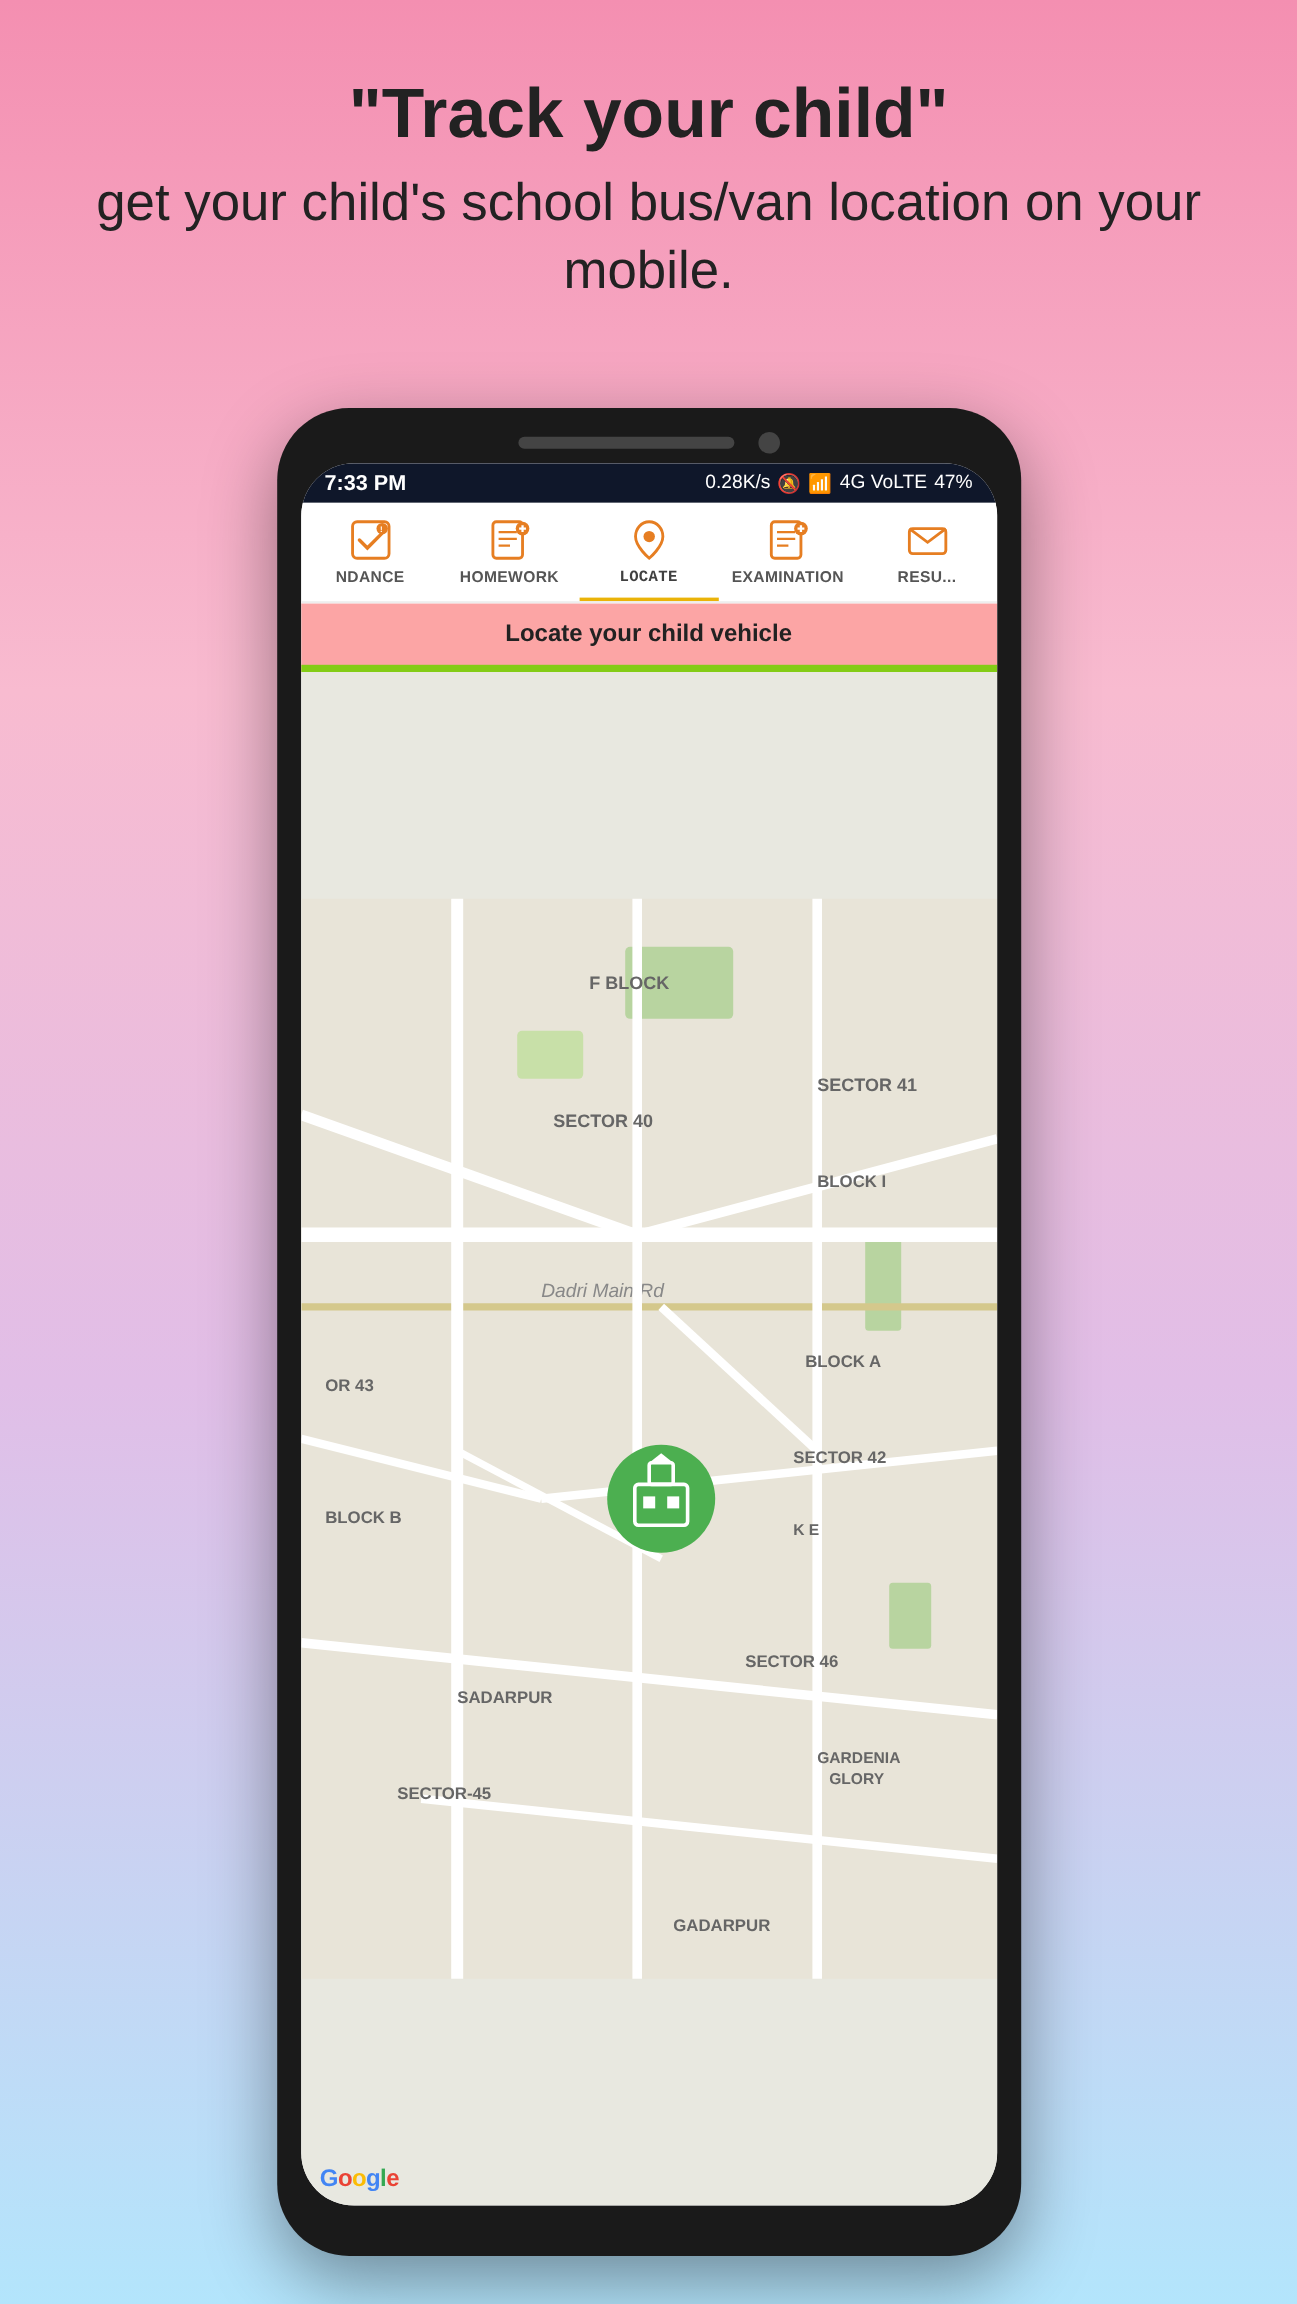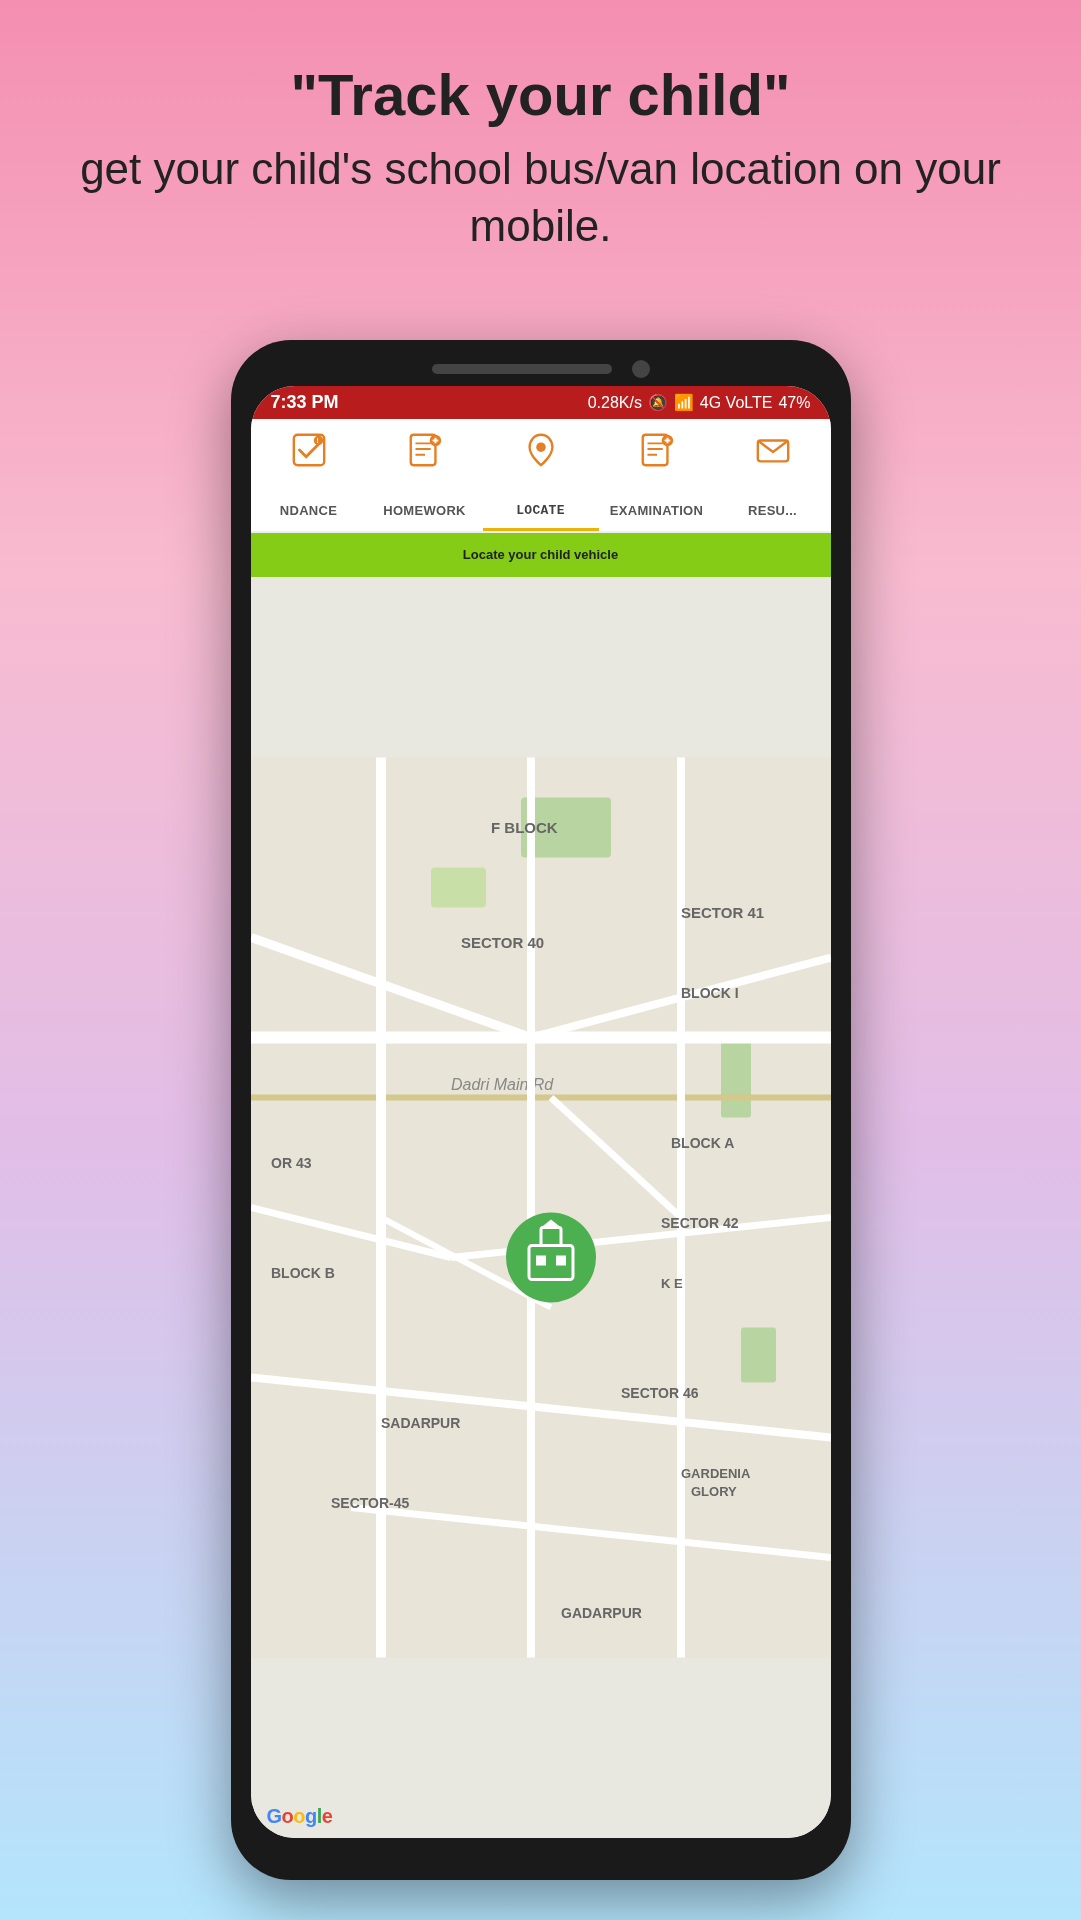--- a/index.html
+++ b/index.html
@@ -74,21 +74,21 @@
       width: 100%;
       height: calc(100% - 48px);
       background: white;
       border-radius: 44px;
       overflow: hidden;
       display: flex;
       flex-direction: column;
     }
     
     .status-bar {
-      background: #b91c1c;
+      background: #0f172a;
       color: white;
       font-size: 18px;
       padding: 6px 20px;
       display: flex;
       justify-content: space-between;
       align-items: center;
       flex-shrink: 0;
       text-align: center;
     }
     .status-left { font-weight: 600; }
@@ -109,46 +109,45 @@
     .nav-tab {
       flex: 1;
       display: flex;
       flex-direction: column;
       align-items: center;
       padding: 12px 4px 10px;
       font-size: 14px;
       color: #555;
       position: relative;
       min-width: 0;
-      gap: 30px;
     }
     .nav-tab.active {
       color: #404040;
       border-bottom: 3px solid #eab308;
       font-family: Liberation Mono, monospace;
     }
     .nav-tab .tab-icon {
       width: 38px;
       height: 38px;
       margin-bottom: 4px;
     }
     .nav-tab .tab-label {
       font-size: 13px;
       font-weight: 600;
       letter-spacing: 0.3px;
     }
     
     .page-title-bar {
-      background: #84cc16;
+      background: #fca5a5;
       text-align: center;
       padding: 14px;
-      font-size: 13px;
+      font-size: 20px;
       font-weight: 600;
       color: #222;
-      border-bottom: 1px solid #84cc16;
+      border-bottom: 6px solid #84cc16;
       flex-shrink: 0;
     }
     
     .map-container {
       flex: 1;
       background: #e8e8e0;
       position: relative;
       overflow: hidden;
     }
     

